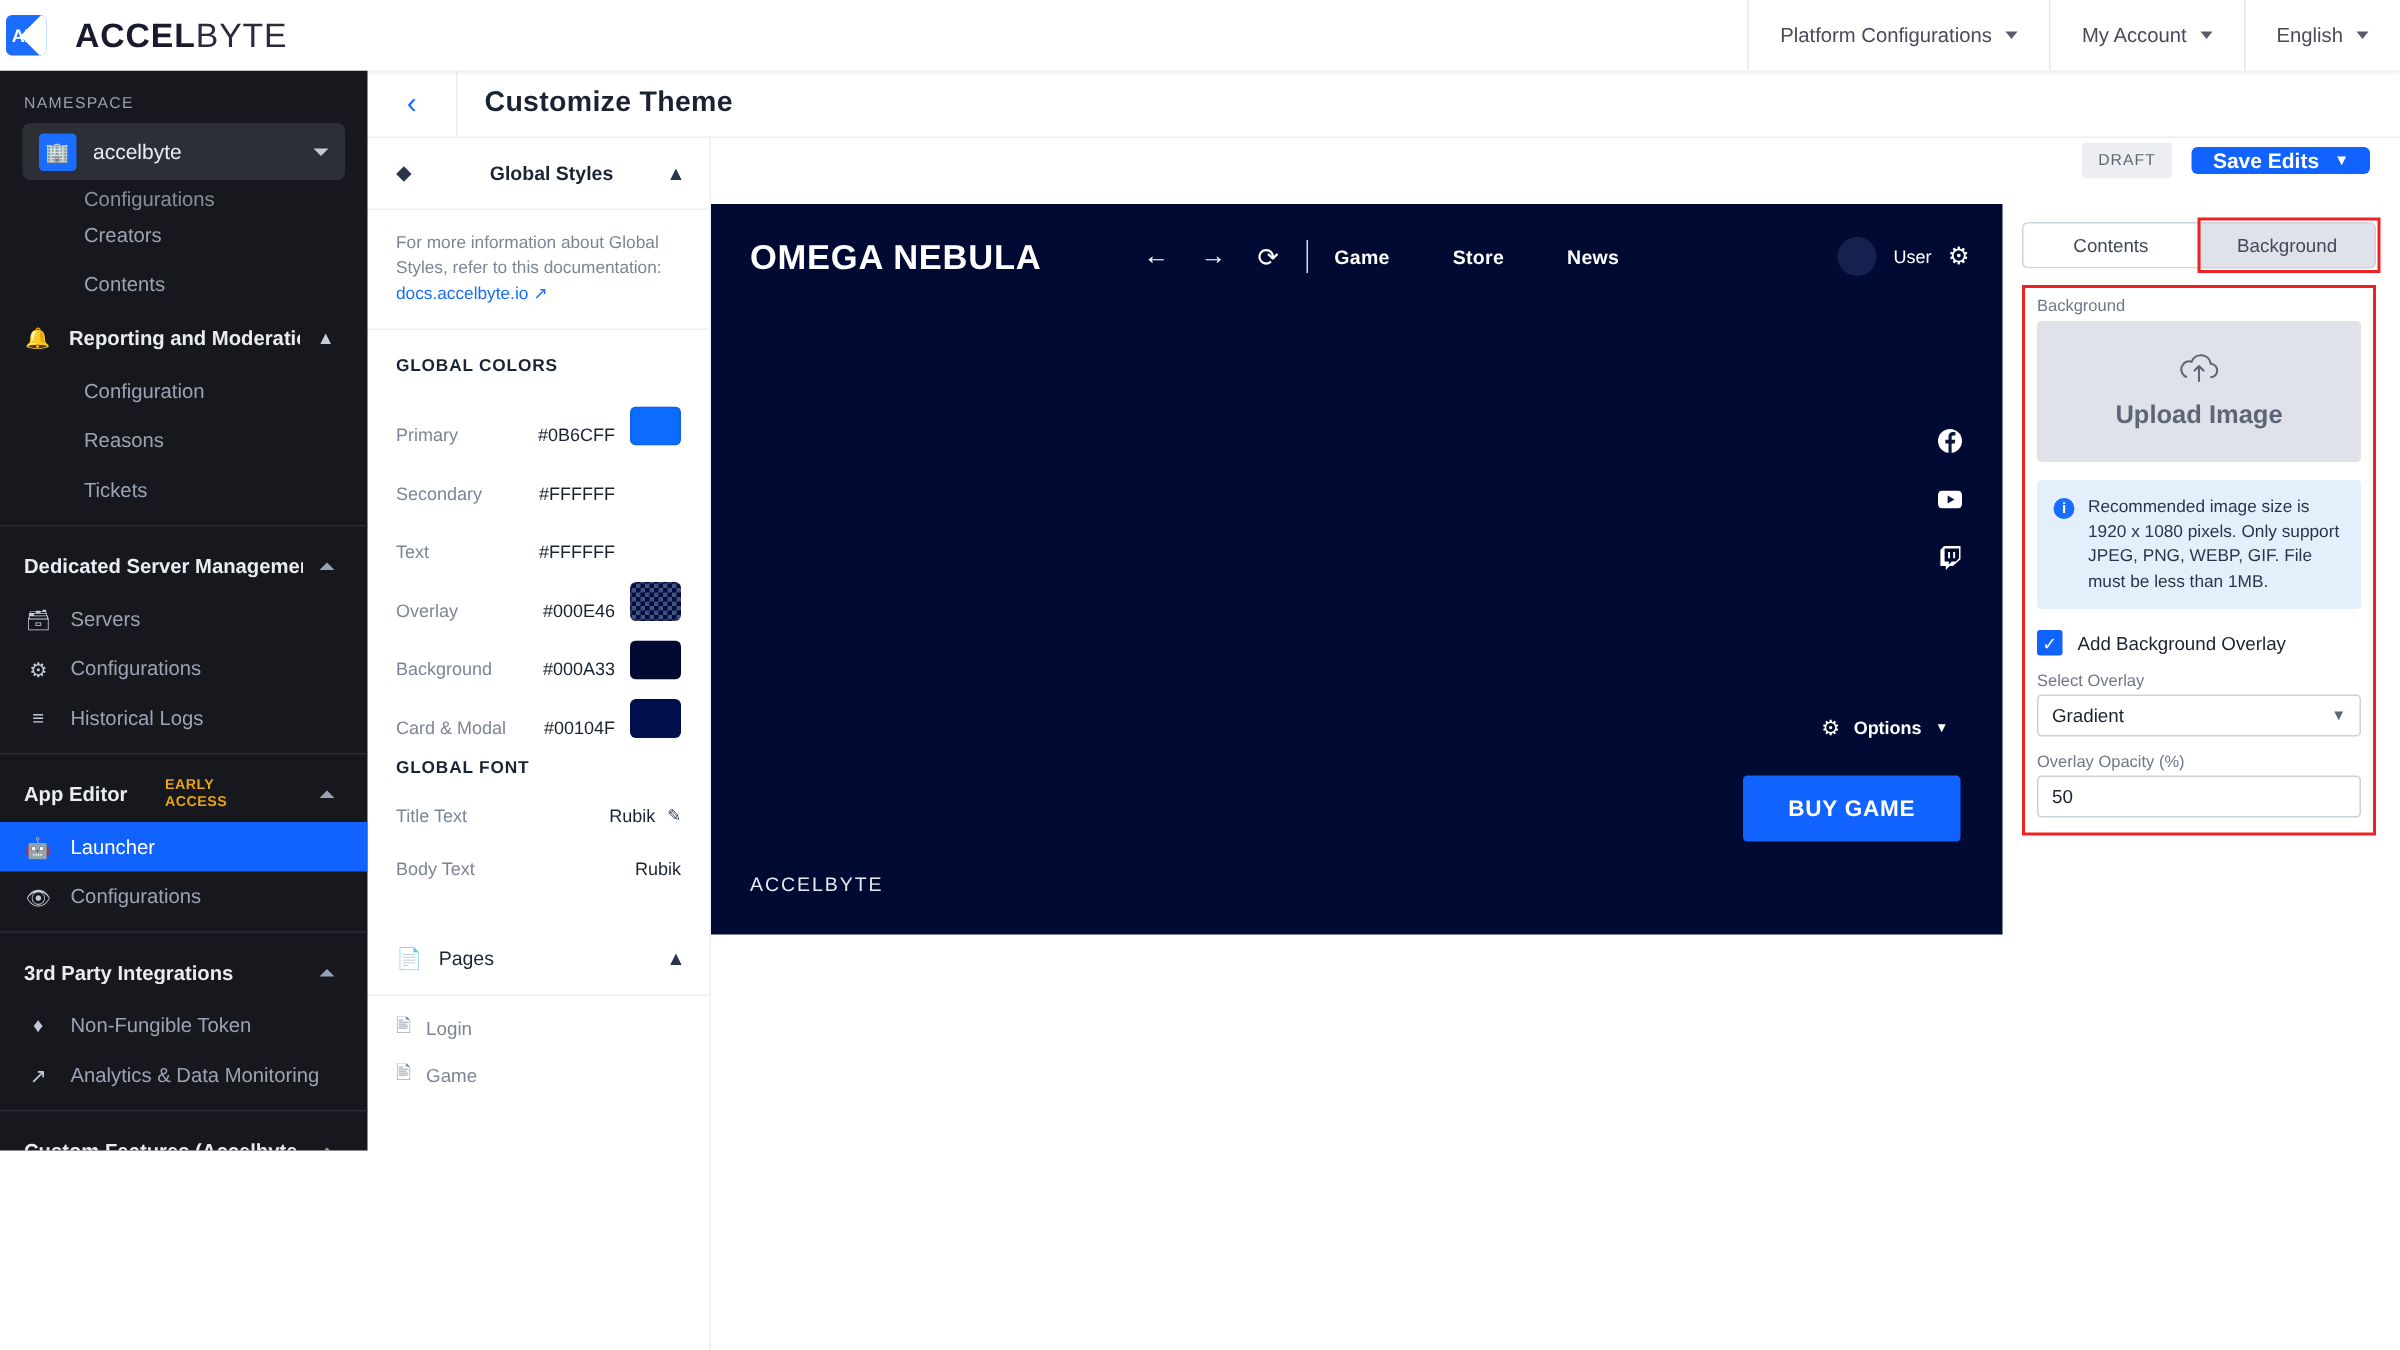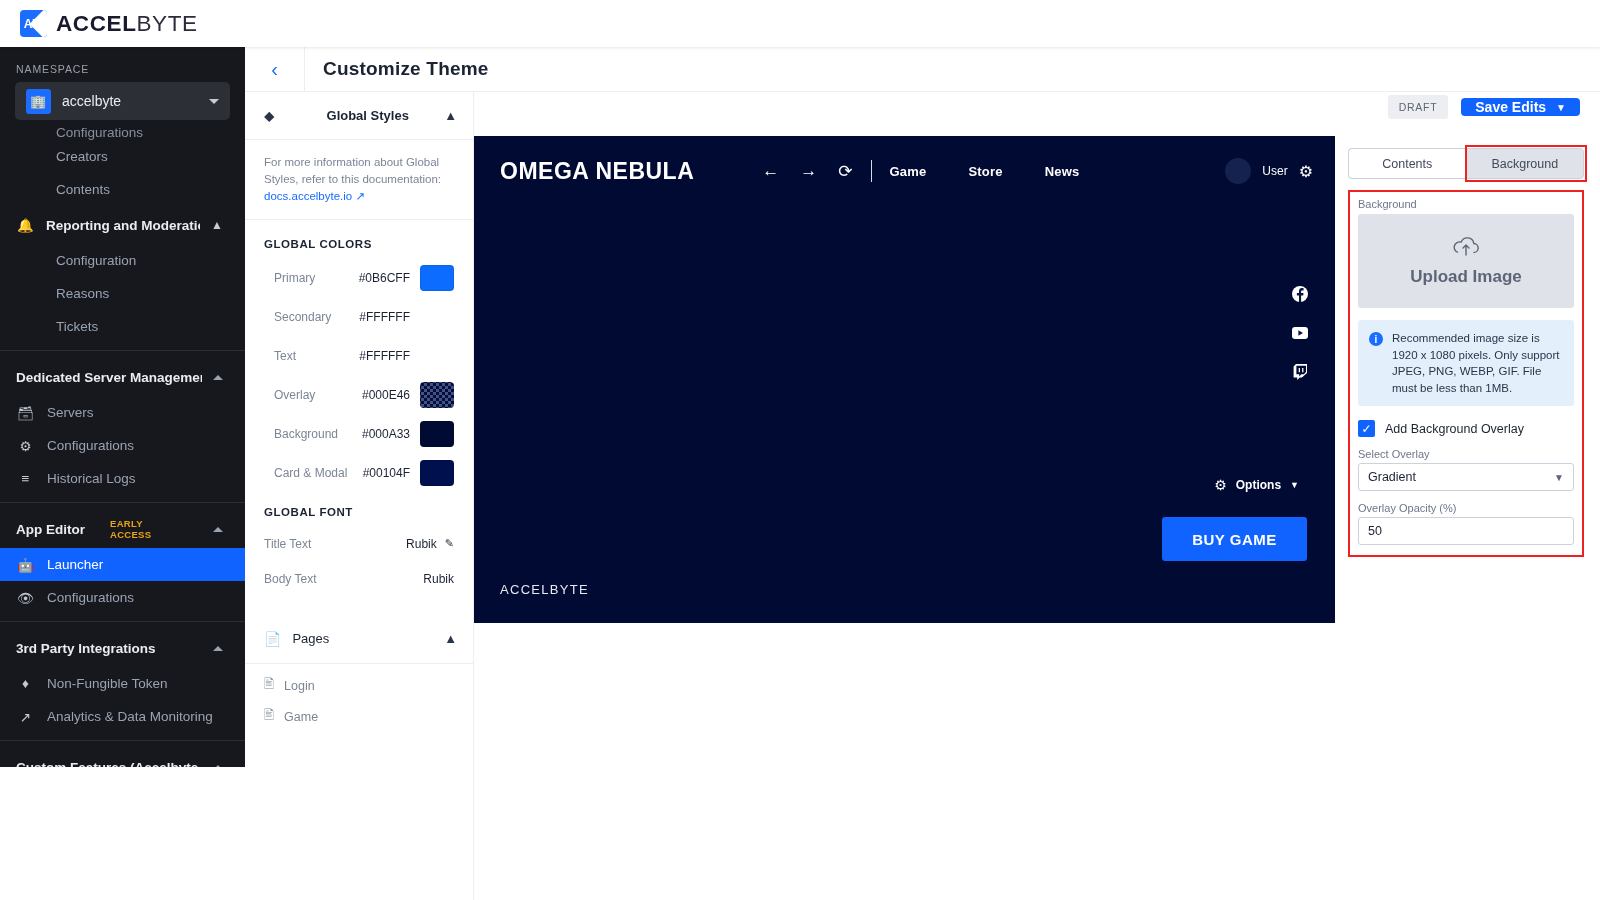--- a/index.html
+++ b/index.html
@@ -12,21 +12,21 @@
   body { position: relative; }
 
   
   .topbar {
     position: absolute; top: 0; left: 0; width: 1600px; height: 47px;
     background: #ffffff;
     display: flex; align-items: center;
     box-shadow: 0 1px 3px rgba(0,0,0,.10);
     z-index: 30;
   }
-  .brand { display: flex; align-items: flex-end; gap: 9px; padding-left: 20px; width: 245px; }
+  .brand { display: flex; align-items: flex-end; gap: 19px; padding-left: 4px; width: 245px; }
   .brand-mark {
     width: 27px; height: 27px; border-radius: 4px;
     background: #1a6dff; position: relative; overflow: hidden;
     display: flex; align-items: center; justify-content: center;
   }
   .brand-mark:after {
     content:""; position:absolute; width: 46px; height: 46px; background:#fff;
     transform: rotate(45deg); left: 19px; top: -9px;
   }
   .brand-mark span {
@@ -104,21 +104,21 @@
     cursor: pointer; border-bottom: 1px solid #eceef2;
   }
   .sec-head .t { flex: 1; font-size: 13px; font-weight: 700; color: #1b2333; margin-left: 40px; }
   .chev-ctl { color:#2b3549; font-size: 13px; }
   .helper {
     padding: 14px 19px 14px 19px; font-size: 11.5px; line-height: 17px; color: #7c8596;
     border-bottom: 1px solid #eceef2;
   }
   .helper a { color: #1a6dff; text-decoration: none; }
   .grp-title { font-size: 11.5px; font-weight: 700; letter-spacing: .55px; color: #1b2333; padding: 18px 19px 8px; }
-  .color-row { display: flex; align-items: center; height: 39px; padding: 0 19px; margin-left: 10px; }
+  .color-row { display: flex; align-items: flex-end; height: 39px; padding: 0 19px; }
   .color-row .lbl { font-size: 12px; color: #7c8596; flex: 1; }
   .color-row .hex { font-size: 12px; color: #1b2333; margin-right: 10px; }
   .swatch { width: 34px; height: 26px; border-radius: 4px; border: 1px solid rgba(0,0,0,.08); }
   .swatch.checker {
     background-image:
       linear-gradient(45deg, rgba(255,255,255,.28) 25%, transparent 25%, transparent 75%, rgba(255,255,255,.28) 75%),
       linear-gradient(45deg, rgba(255,255,255,.28) 25%, transparent 25%, transparent 75%, rgba(255,255,255,.28) 75%);
     background-size: 6px 6px; background-position: 0 0, 3px 3px;
   }
   .font-row { display: flex; align-items: center; height: 35px; padding: 0 19px; }
@@ -207,20 +207,34 @@
 <body>
 
 <div class="topbar">
   <div class="brand">
     <div class="brand-mark">
       <span>AB</span>
     </div>
     <div class="brand-text"><b>ACCEL</b><i>BYTE</i></div>
   </div>
   <div class="topbar-spacer"></div>
+  <div class="topnav">
+    <div class="topnav-item">
+      <span>Platform Configurations</span>
+      <i class="caret"></i>
+    </div>
+    <div class="topnav-item">
+      <span>My Account</span>
+      <i class="caret"></i>
+    </div>
+    <div class="topnav-item">
+      <span>English</span>
+      <i class="caret"></i>
+    </div>
+  </div>
 </div>
 
 <div class="sidebar">
   <div class="ns-label">NAMESPACE</div>
   <div class="ns-select">
     <div class="ns-icon">🏢</div>
     <div class="ns-name">accelbyte</div>
     <i class="chev-down-w"></i>
   </div>
 

